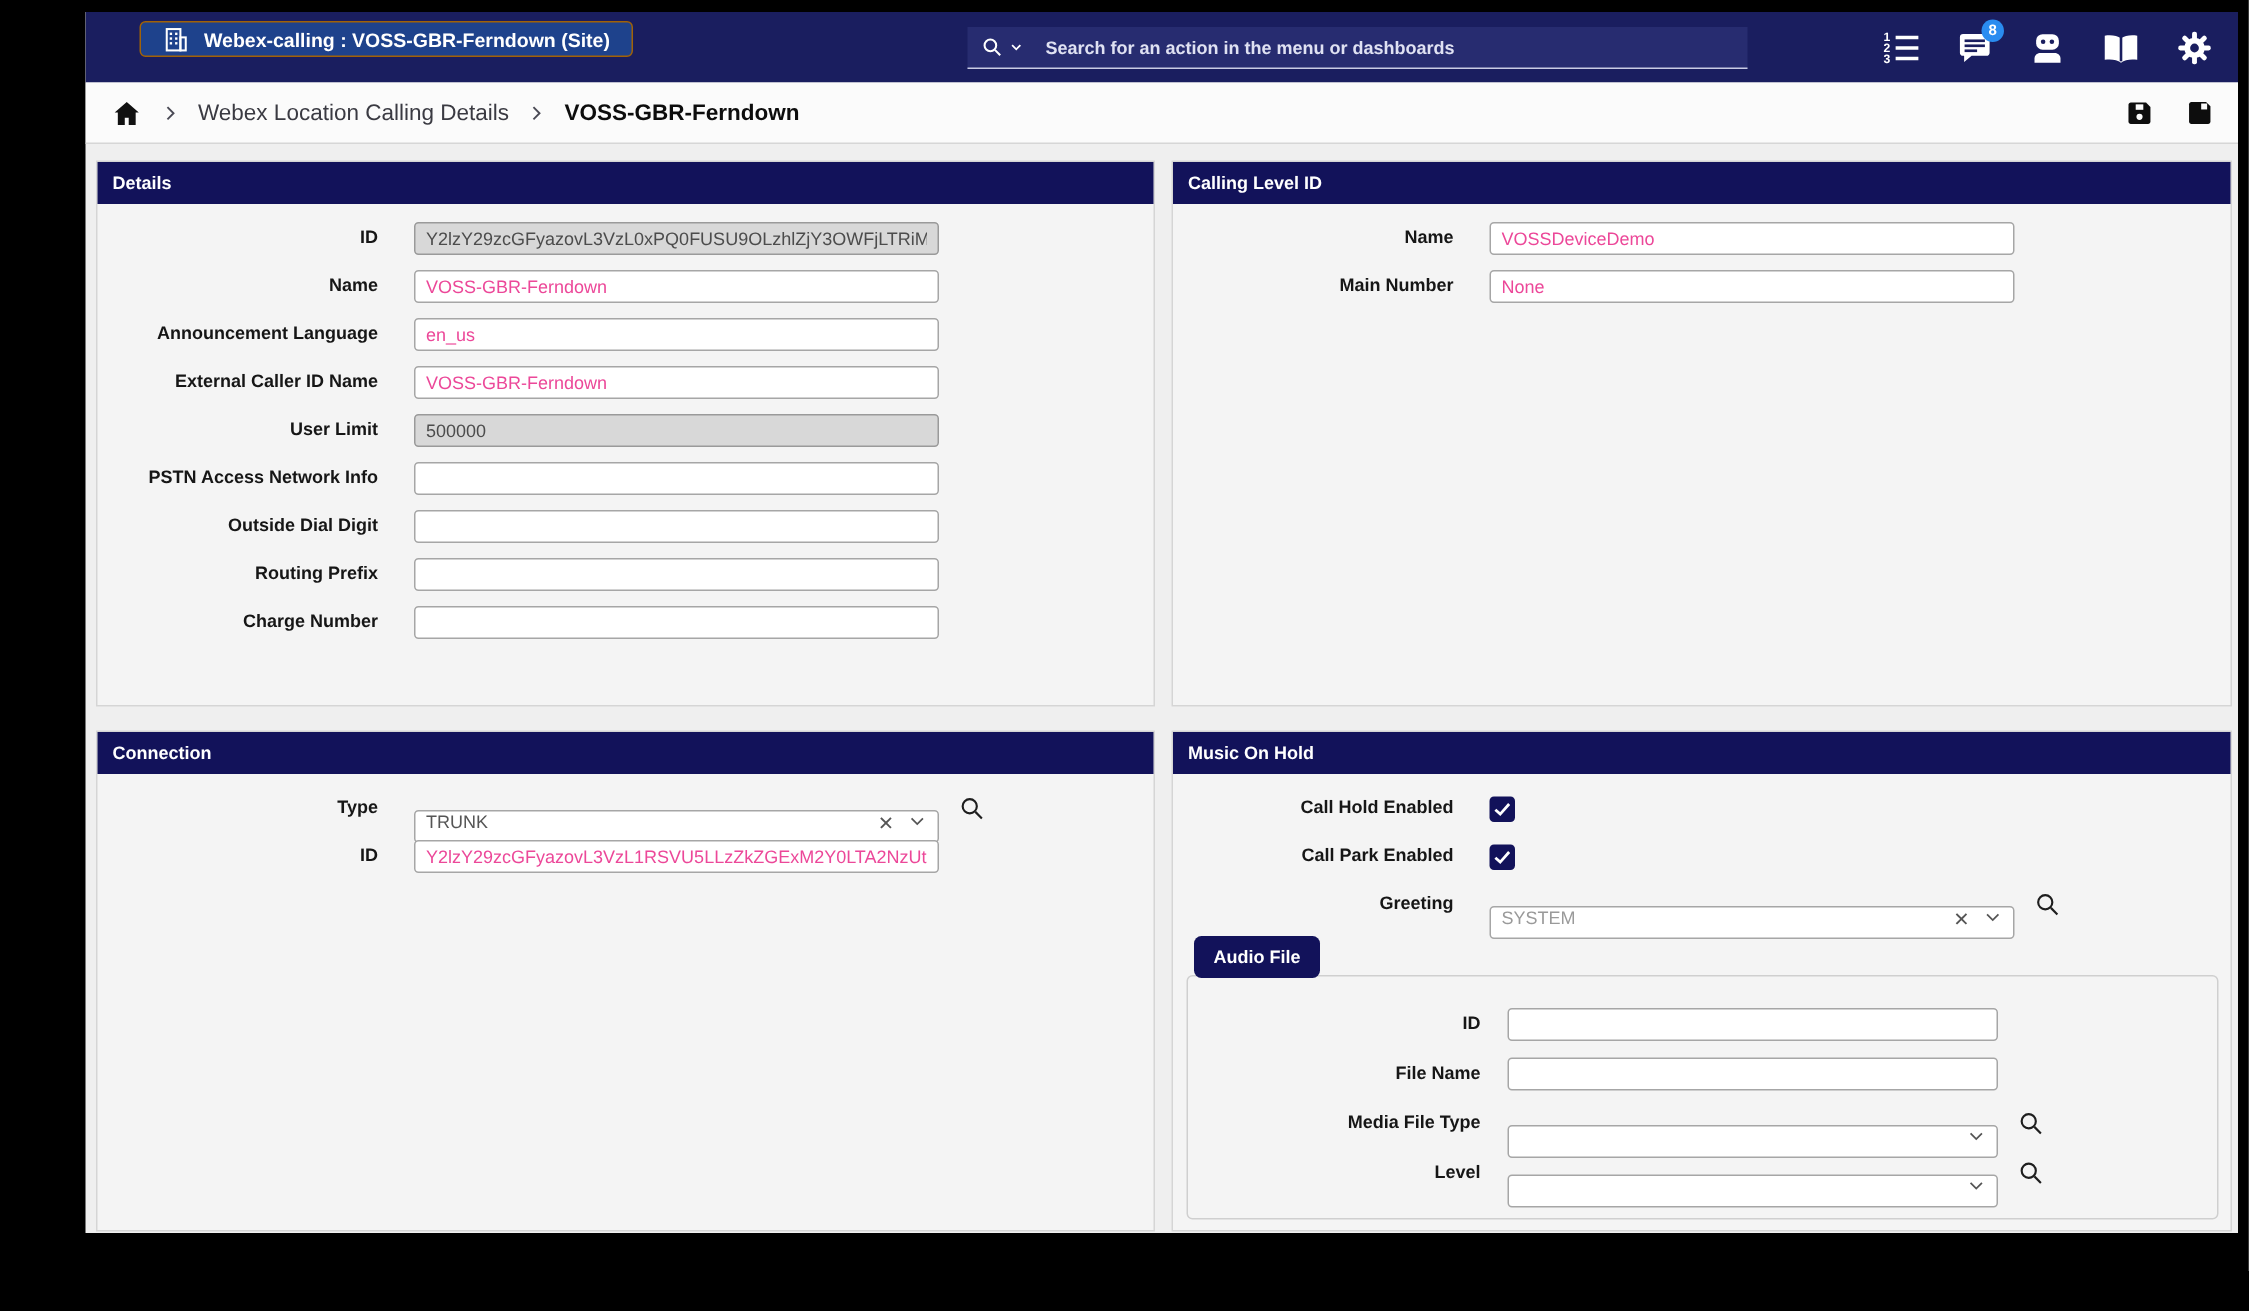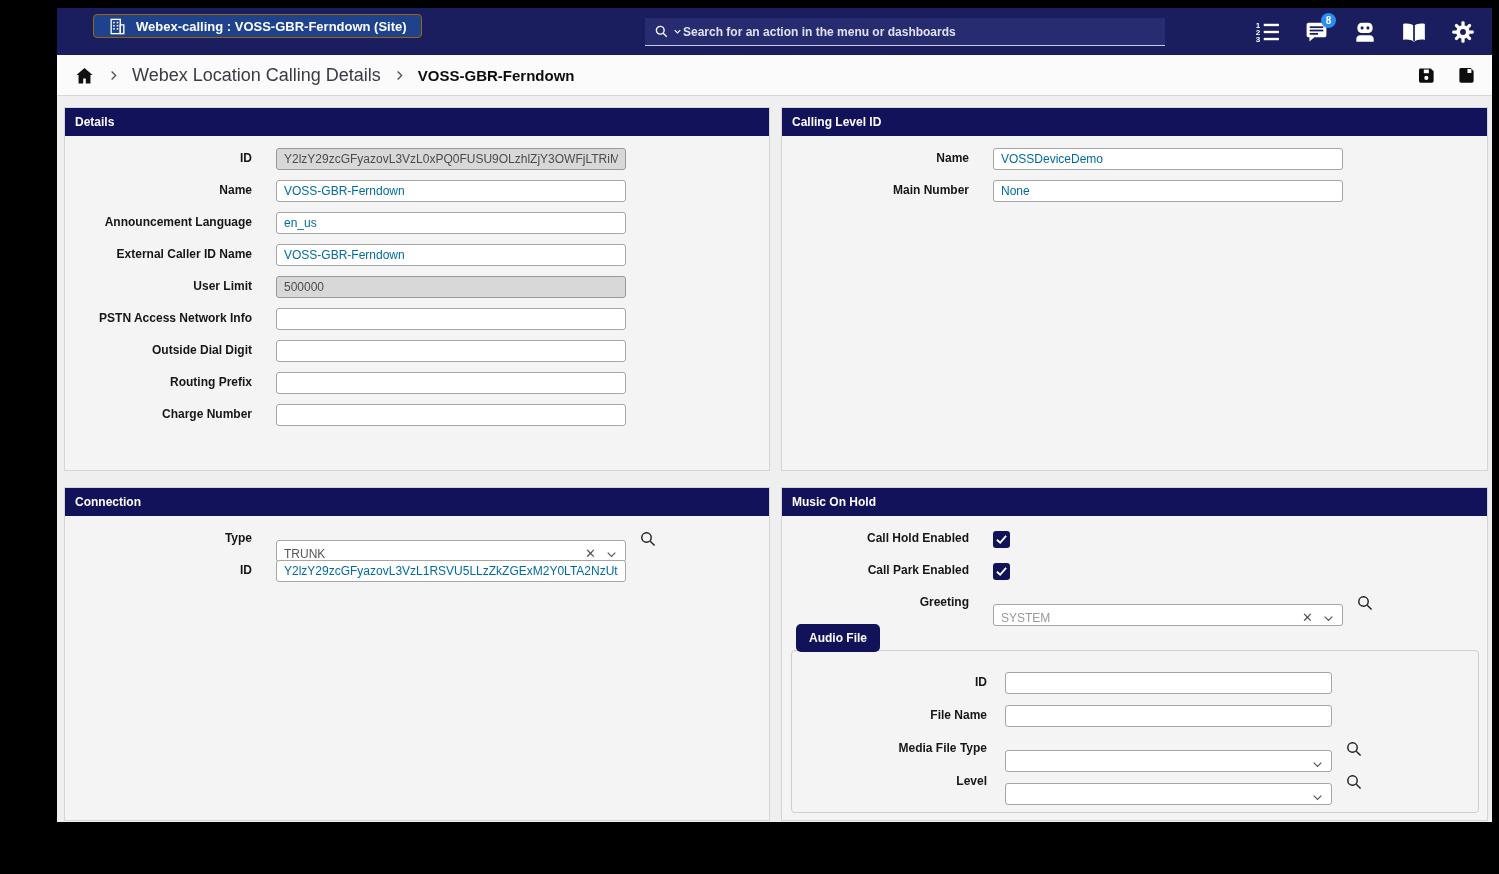--- a/index.html
+++ b/index.html
@@ -8,50 +8,50 @@
   #app { position:absolute; left:57px; top:8px; width:1435px; height:814px; background:#efefef; overflow:hidden; }
 
   
   .topbar { position:relative; height:47px; background:#1a1e5f; }
   .tenant-btn { position:absolute; left:12px; top:6px; height:24px; background:#1e428c; border:1px solid #a16207; border-radius:4px;
     display:flex; align-items:center; gap:9px; padding:0 14px; color:#fff; font-size:13px; font-weight:bold; cursor:pointer;margin-left:24px; }
   .app-title { position:absolute; left:368px; top:0; height:47px; display:flex; align-items:center; color:#fff; font-size:15.5px; font-weight:bold; letter-spacing:.2px; }
   .searchbox { position:absolute; left:588px; top:10px; width:520px; height:28px; background:#272c70; border-bottom:1px solid #c9cbe4;
     display:flex; align-items:center; padding:0 9px; }
   .searchbox .chev-sm { margin-left:3px; }
-  .searchbox input { flex:1; background:transparent; border:none; outline:none; color:#fff; font-size:12px; font-weight:bold; font-family:"Liberation Sans", sans-serif; }
+  .searchbox input { flex:1; margin-left:14px; background:transparent; border:none; outline:none; color:#fff; font-size:12px; font-weight:bold; font-family:"Liberation Sans", sans-serif; }
   .searchbox input::placeholder { color:#dfe1f2; opacity:1; }
   .topbar-icons { position:absolute; right:16px; top:0; height:47px; display:flex; align-items:center; gap:23px; }
   .tb-icon { position:relative; width:26px; height:26px; display:flex; align-items:center; justify-content:center; cursor:pointer; }
   .badge { position:absolute; top:-6px; right:-7px; min-width:15px; height:15px; background:#2a8cf0; border-radius:50%;
     color:#fff; font-size:10px; font-weight:bold; display:flex; align-items:center; justify-content:center; }
 
   
   .breadcrumb { position:relative; height:41px; background:#fbfbfb; border-bottom:1px solid #d6d6d6; display:flex; align-items:center; padding:0 17px; gap:11px; }
-  .bc-item1 { font-size:18px; color:#3a3a42; cursor:pointer; }
+  .bc-item1 { font-size:15px; color:#3a3a42; cursor:pointer; }
   .bc-item2 { font-size:15px; font-weight:bold; color:#0d0d0d; }
   .bc-actions { position:absolute; right:16px; top:0; height:41px; display:flex; align-items:center; gap:21px; }
   .bc-actions > div { cursor:pointer; }
 
   
   .panel { position:absolute; background:#f4f4f4; border:1px solid #d5d5d5; }
   .panel-header { height:28px; background:#12125a; color:#fff; font-size:12px; font-weight:bold; display:flex; align-items:center; padding:4px 10px; }
   .panel-body { padding-top:12px; }
 
   #panel-details    { left:7px;   top:99px;  width:706px; height:364px; }
   #panel-clid       { left:724px; top:99px;  width:707px; height:364px; }
   #panel-connection { left:7px;   top:479px; width:706px; height:334px; }
   #panel-moh        { left:724px; top:479px; width:707px; height:334px; }
 
   .field-row { display:flex; align-items:center; margin-bottom:10px; height:22px; }
   .field-label { width:187px; flex:none; text-align:right; font-size:12px; font-weight:bold; color:#161616; margin-right:24px; line-height:1.1; }
-  .textfield { width:350px; height:22px; border:1px solid #a6a6a6; border-radius:3px; background:#fff; font-size:12px; color:#0369a1;
+  .textfield { width:350px; height:22px; border:1px solid #a6a6a6; border-radius:3px; background:#fff; font-size:12px; color:#ec4899;
     padding:0 7px; font-family:"Liberation Sans", sans-serif; outline:none; }
   .textfield.disabled { background:#d8d8d8; border-color:#9a9a9a; color:#4c4c4c; }
-  .combo { width:350px; height:22px; border:1px solid #a6a6a6; border-radius:3px; background:#fff; display:flex; align-items:flex-end;
+  .combo { width:350px; height:22px; border:1px solid #a6a6a6; border-radius:3px; background:#fff; display:flex; align-items:flex-start;
     padding:0 7px; font-size:12px; color:#555; cursor:pointer;margin-top:24px; }
   .combo .combo-value { flex:1; overflow:hidden; white-space:nowrap; }
   .combo .combo-value.muted { color:#9a9a9a; }
   .combo .clear-x { color:#555; font-size:13px; margin-right:9px; cursor:pointer; }
   .lookup { margin-left:13px; display:flex; align-items:center; cursor:pointer; }
   .checkbox { width:17px; height:17px; background:#12125a; border-radius:3px; display:flex; align-items:center; justify-content:center; cursor:pointer; }
 
   
   .audio-tab { position:absolute; left:14px; top:136px; height:28px; background:#12125a; color:#fff; font-size:12px; font-weight:bold;
     border-radius:5px; display:flex; align-items:center; padding:0 13px; z-index:2; }

